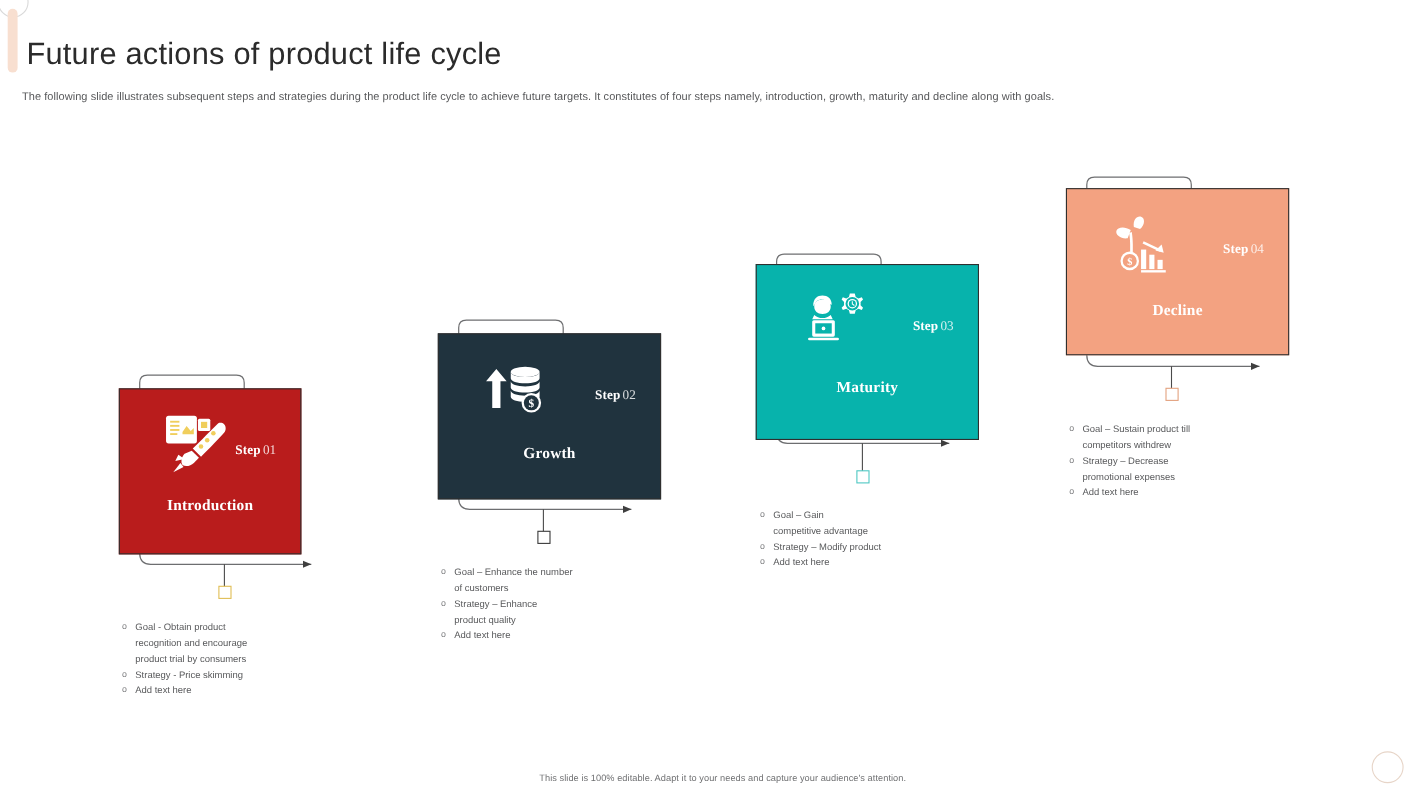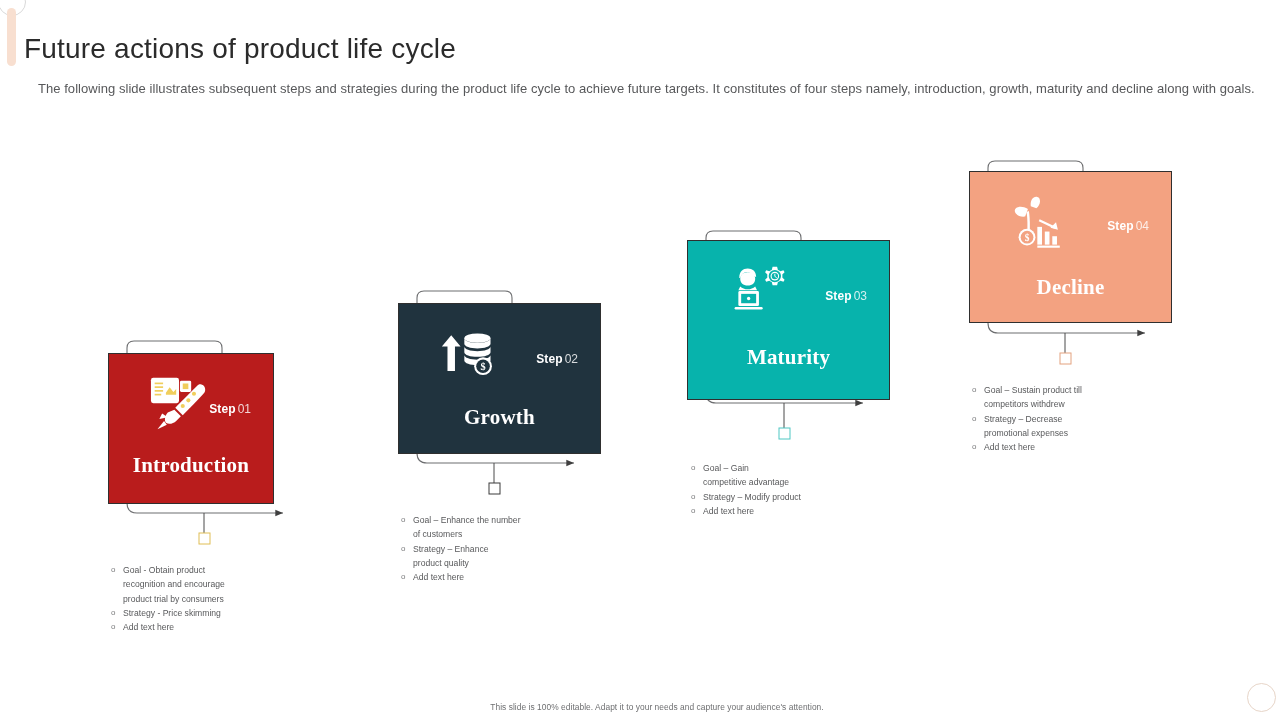--- a/index.html
+++ b/index.html
@@ -53,23 +53,23 @@
     top: 27px;
     font-size: 28px;
     line-height: 44px;
     font-weight: 400;
     color: #2b2b2b;
     letter-spacing: 0.2px;
     white-space: nowrap;
   }
   .page-subtitle {
     position: absolute;
-    left: 38px;
+    left: 20px;
     top: 82px;
-    font-size: 13px;
+    font-size: 10px;
     line-height: 13px;
     color: #57585a;
     letter-spacing: 0.05px;
     white-space: nowrap;
   }
 
   
   #stage {
     position: absolute;
     left: 0;
@@ -99,39 +99,39 @@
   }
   .card-icon svg { display: block; width: 100%; height: 100%; }
 
   .step-label {
     position: absolute;
     right: 22px;
     top: 48px;
     font-size: 12px;
     color: #ffffff;
     white-space: nowrap;
-    font-family: Liberation Sans, sans-serif;
+    font-family: Liberation Serif, serif;
     text-align: right;
   }
   .step-label .word {
     font-weight: bold;
     letter-spacing: 0.1px;
   }
   .step-label .num {
     font-weight: 400;
     opacity: 0.82;
     margin-left: 2px;
   }
 
   .card-title {
     position: absolute;
     left: 0;
     right: 0;
     text-align: center;
-    font-size: 21px;
+    font-size: 14px;
     font-weight: bold;
     color: #ffffff;
     font-family: "Liberation Serif", serif;
     letter-spacing: 0.2px;
   }
 
   
   .connector {
     position: absolute;
     left: 0;

